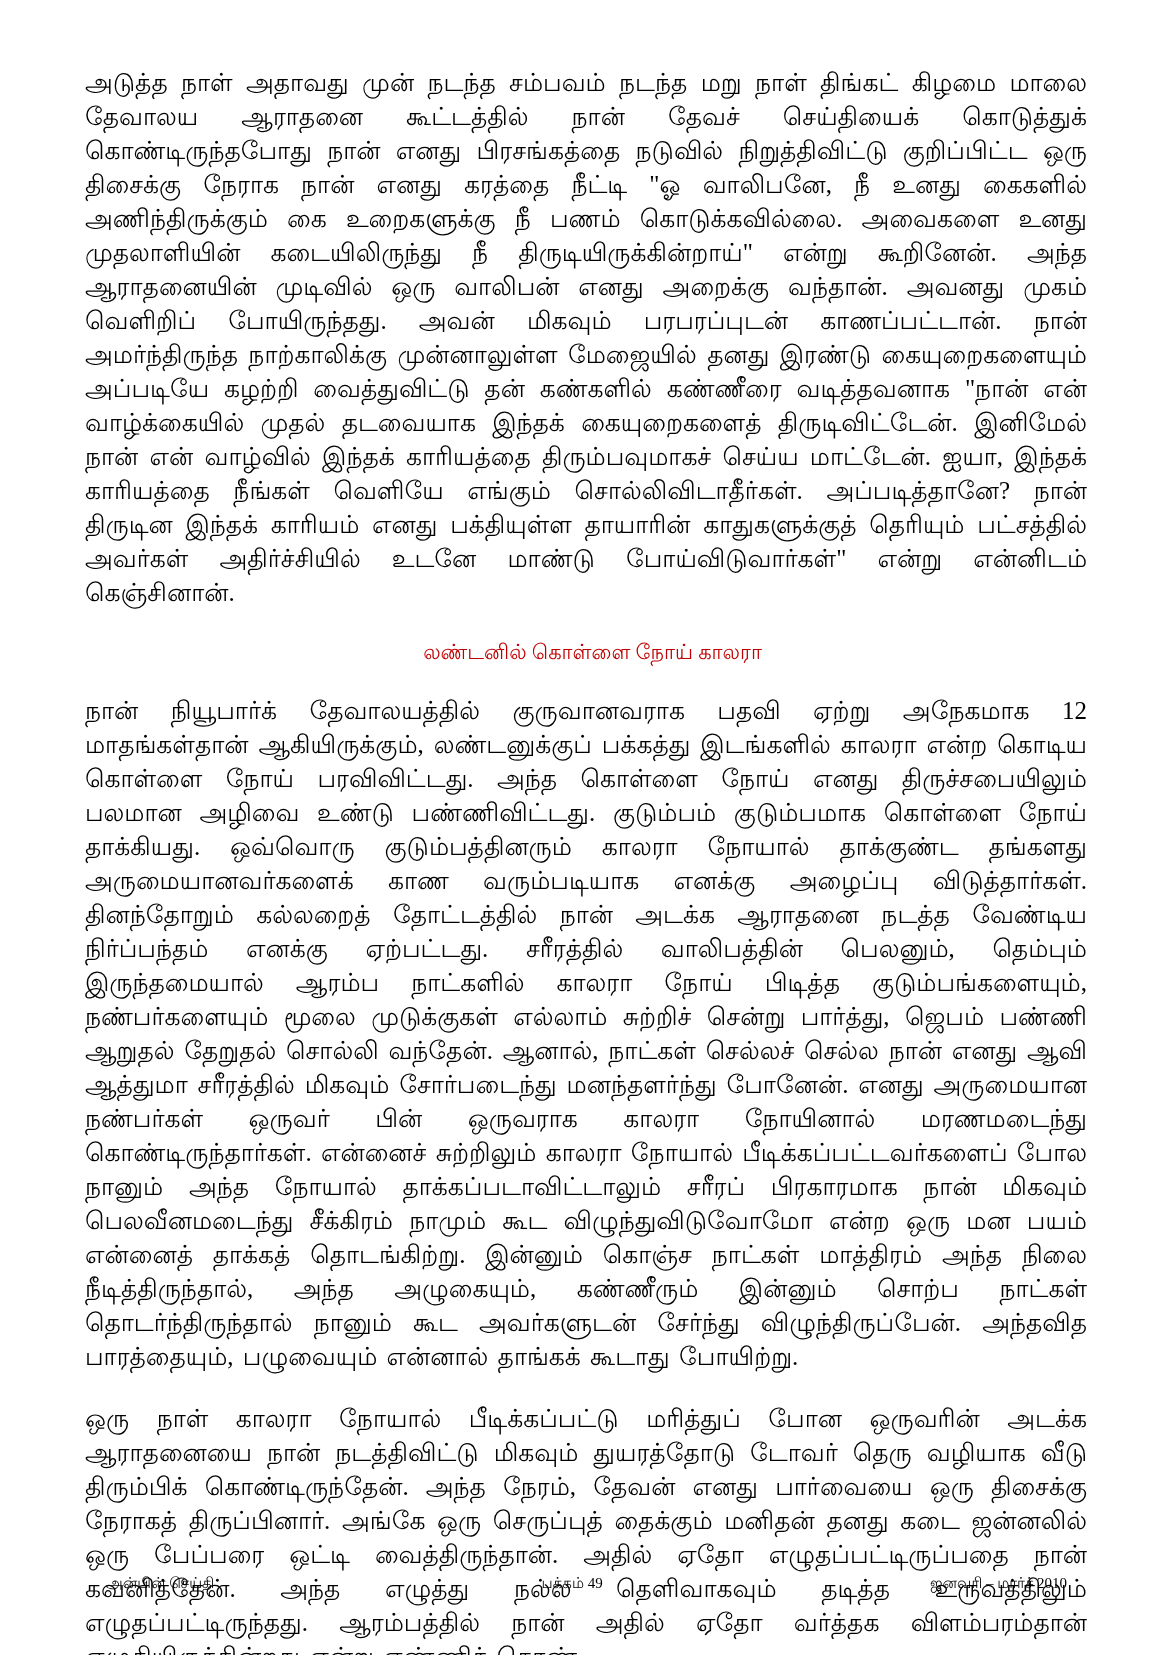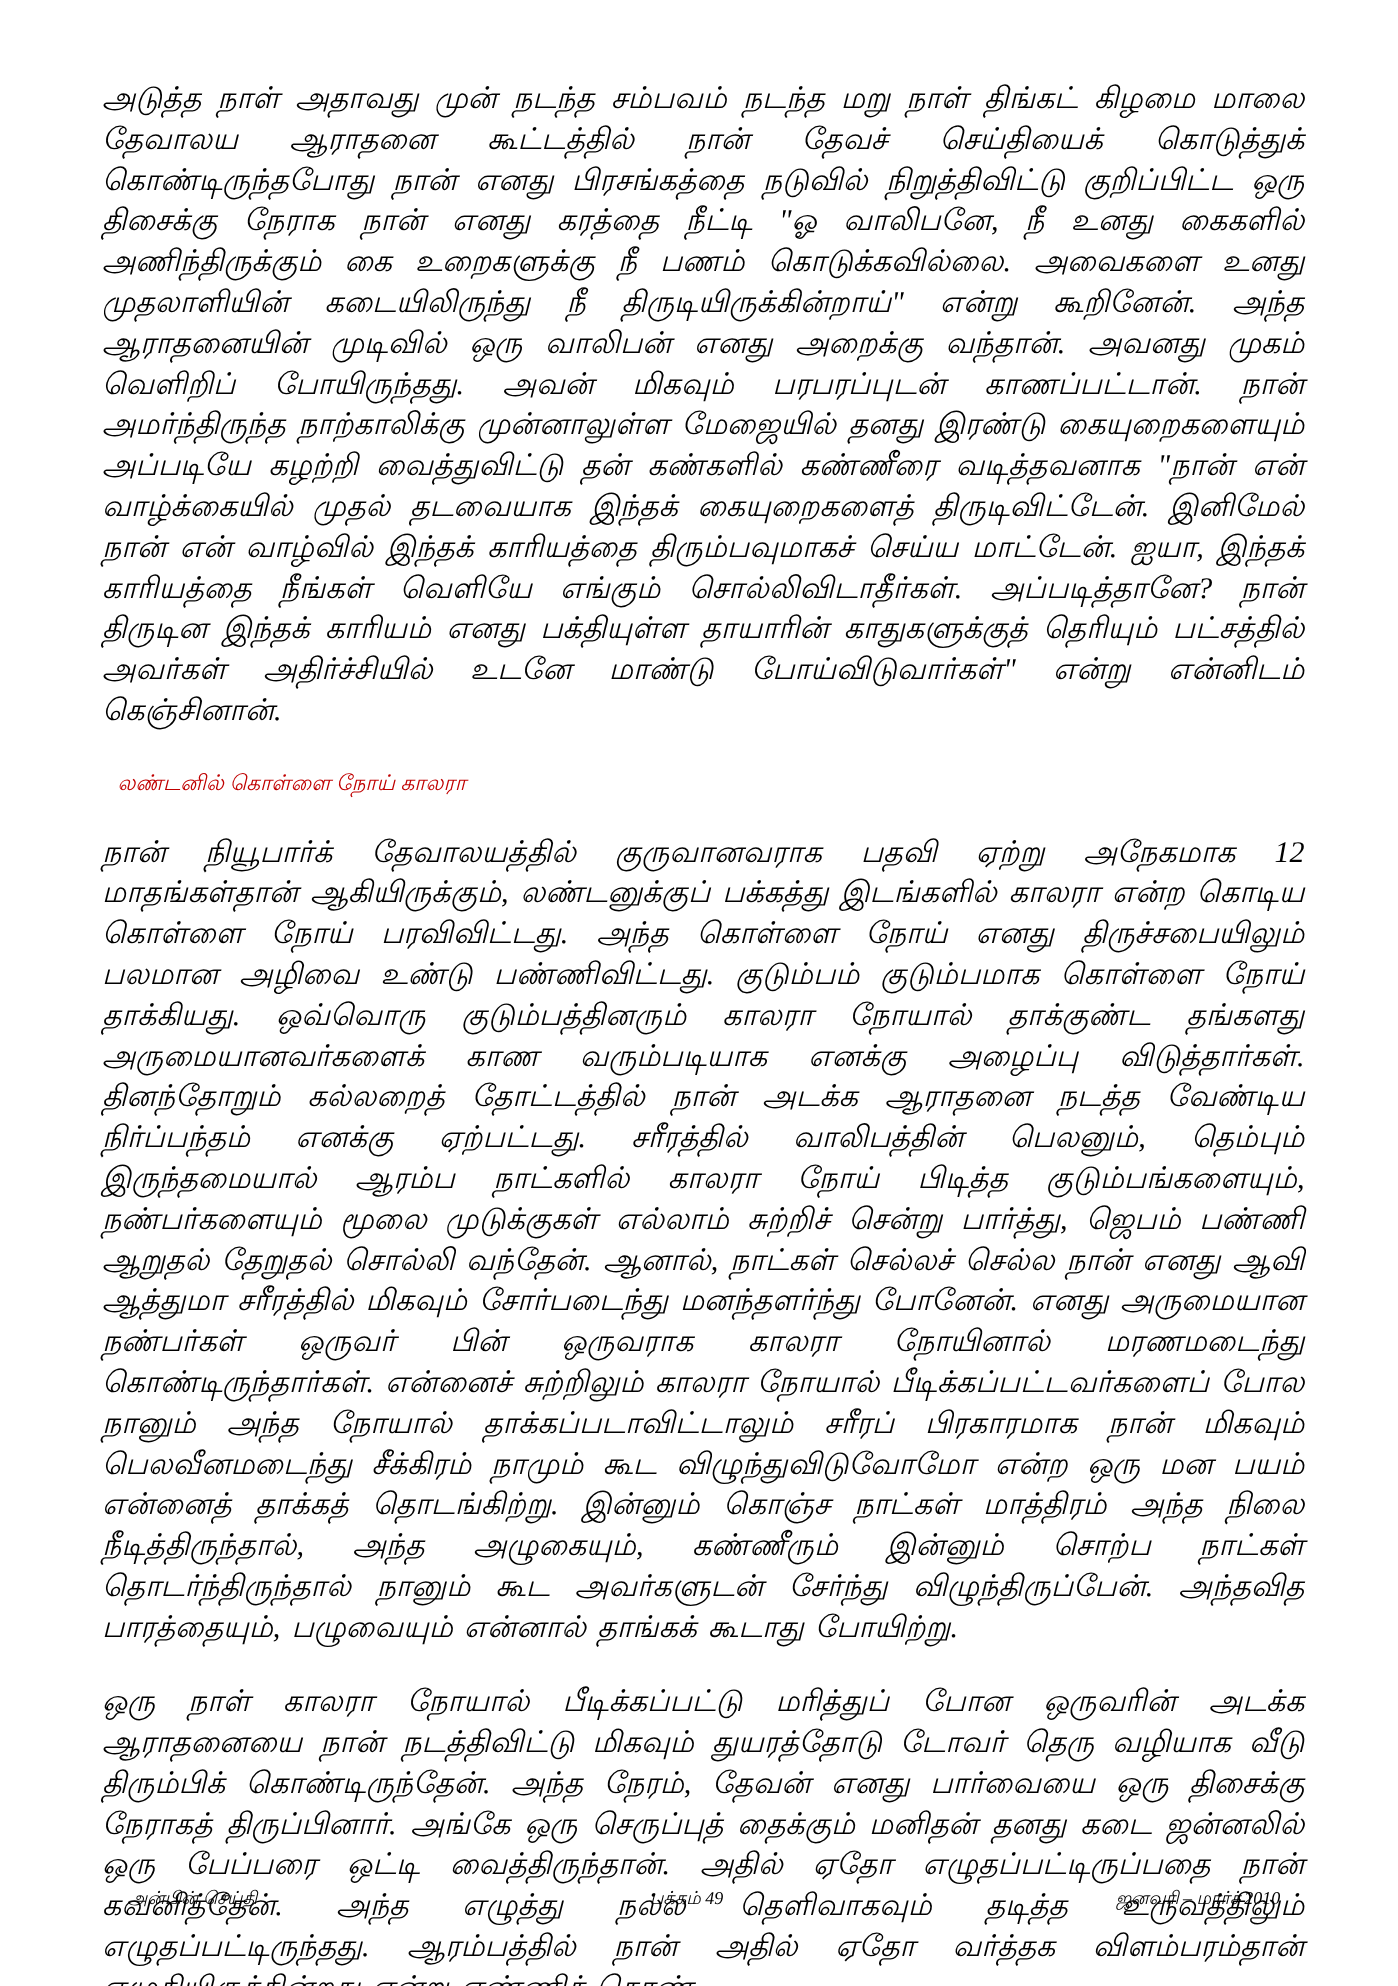--- a/index.html
+++ b/index.html
@@ -8,42 +8,42 @@
     background: #e8e8e8;
   }
   .page {
     position: relative;
     width: 1165px;
     height: 1655px;
     margin: 0 auto;
     background: var(--page-bg, #ffffff);
     color: var(--body-color, #000000);
     font-family: "Liberation Serif", "DejaVu Serif", serif;
-    font-style: italic;
     box-sizing: border-box;
     padding: 66px 78px 0 85px;
     overflow: hidden;
   }
   .body-para {
     margin: 0;
     font-size: 25px;
     line-height: 34px;
     text-align: justify;
     text-justify: inter-word;
     word-spacing: 3px;
   }
   .para-gap {
     margin-top: 28px;
   }
   .section-heading {
     margin: 26px 0 26px 13px;
-    font-size: 18px;
+    font-size: 21px;
     line-height: 32px;
     font-weight: normal;
     color: var(--heading-color, #c00000);
+    text-align: center;
   }
   .footer {
     position: absolute;
     left: 106px;
     right: 98px;
     top: 1568px;
     display: flex;
     justify-content: space-between;
     align-items: flex-start;
     font-size: 15px;

